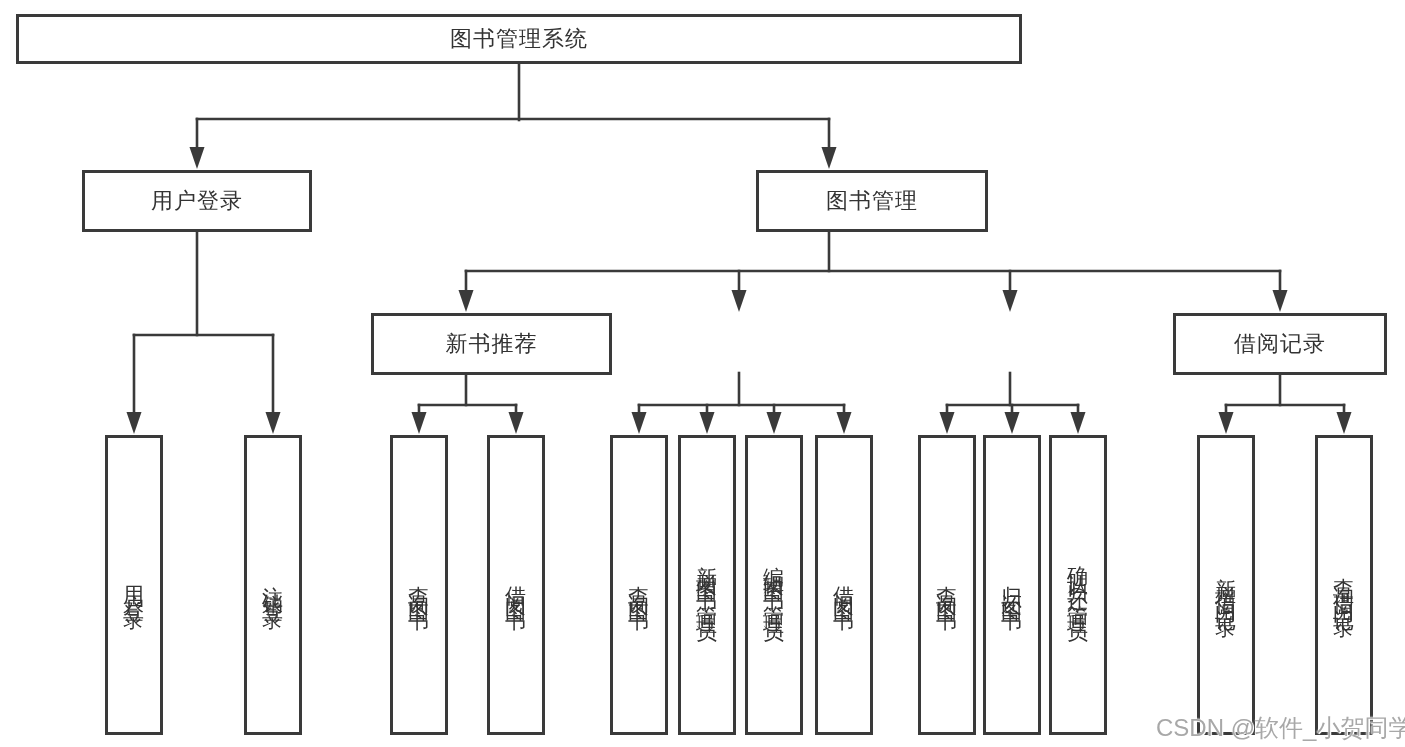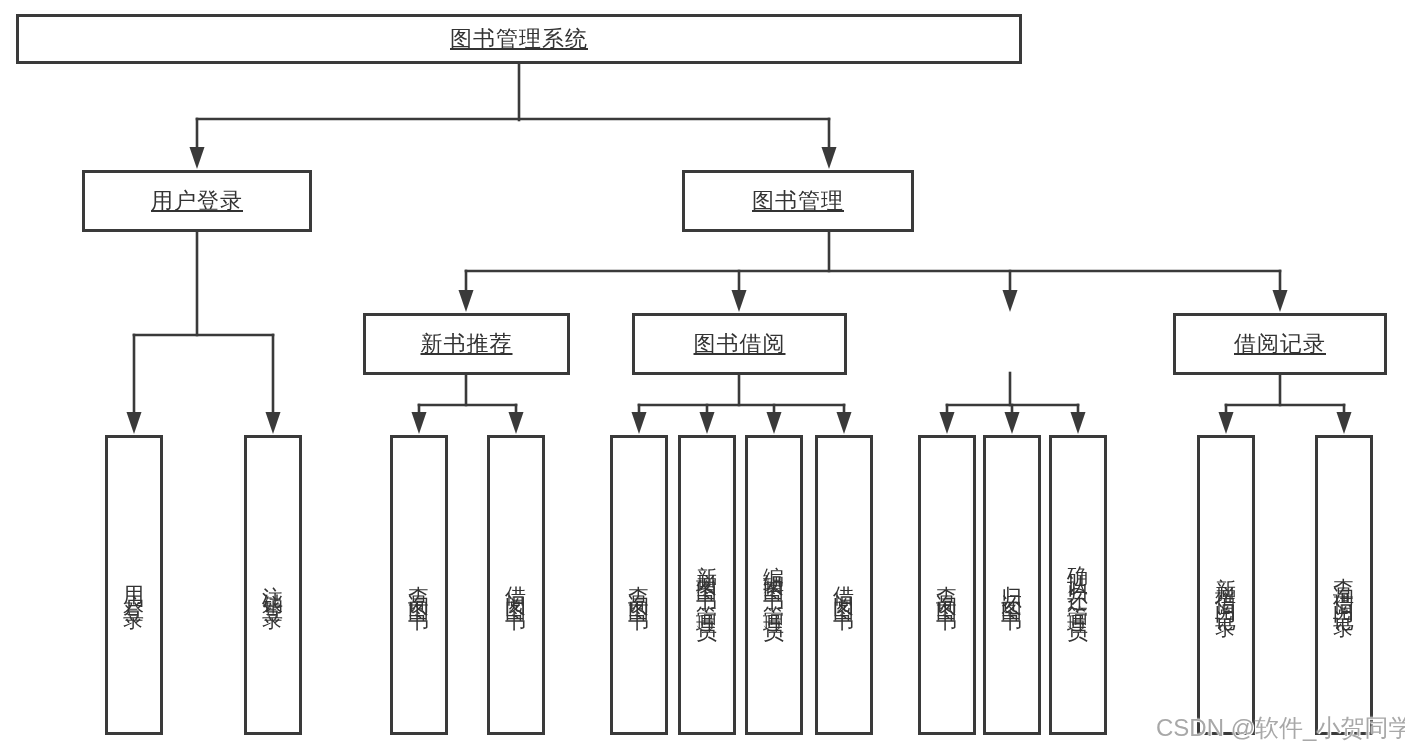--- a/index.html
+++ b/index.html
@@ -19,21 +19,20 @@
     border:3px solid #3a3a3a;
     display:flex;
     align-items:center;
     justify-content:center;
     color:#333333;
   }
   .node.h .lbl{
     font-size:22px;
     letter-spacing:1px;
     white-space:nowrap;
-    text-decoration:underline;
   }
   .node.v .lbl{
     writing-mode:vertical-rl;
     text-orientation:mixed;
     font-size:21px;
     letter-spacing:8px;
     line-height:1;
   }
   .watermark{
     position:absolute;
@@ -126,29 +125,26 @@
     </g>
   </svg>
 
   <div class="node h" style="left:16px;top:14px;width:1006px;height:50px">
     <span class="lbl">图书管理系统</span>
   </div>
 
   <div class="node h" style="left:82px;top:170px;width:230px;height:62px">
     <span class="lbl">用户登录</span>
   </div>
-  <div class="node h" style="left:682px;top:170px;width:232px;height:62px">
+  <div class="node h" style="left:756px;top:170px;width:232px;height:62px">
     <span class="lbl">图书管理</span>
   </div>
 
-  <div class="node h" style="left:363px;top:313px;width:207px;height:62px">
+  <div class="node h" style="left:371px;top:313px;width:241px;height:62px">
     <span class="lbl">新书推荐</span>
-  </div>
-  <div class="node h" style="left:632px;top:313px;width:215px;height:62px">
-    <span class="lbl">图书借阅</span>
   </div>
   <div class="node h" style="left:1173px;top:313px;width:214px;height:62px">
     <span class="lbl">借阅记录</span>
   </div>
 
   <div class="node v" style="left:105px;top:435px;width:58px;height:300px">
     <span class="lbl">用户登录</span>
   </div>
   <div class="node v" style="left:244px;top:435px;width:58px;height:300px">
     <span class="lbl">注销登录</span>

